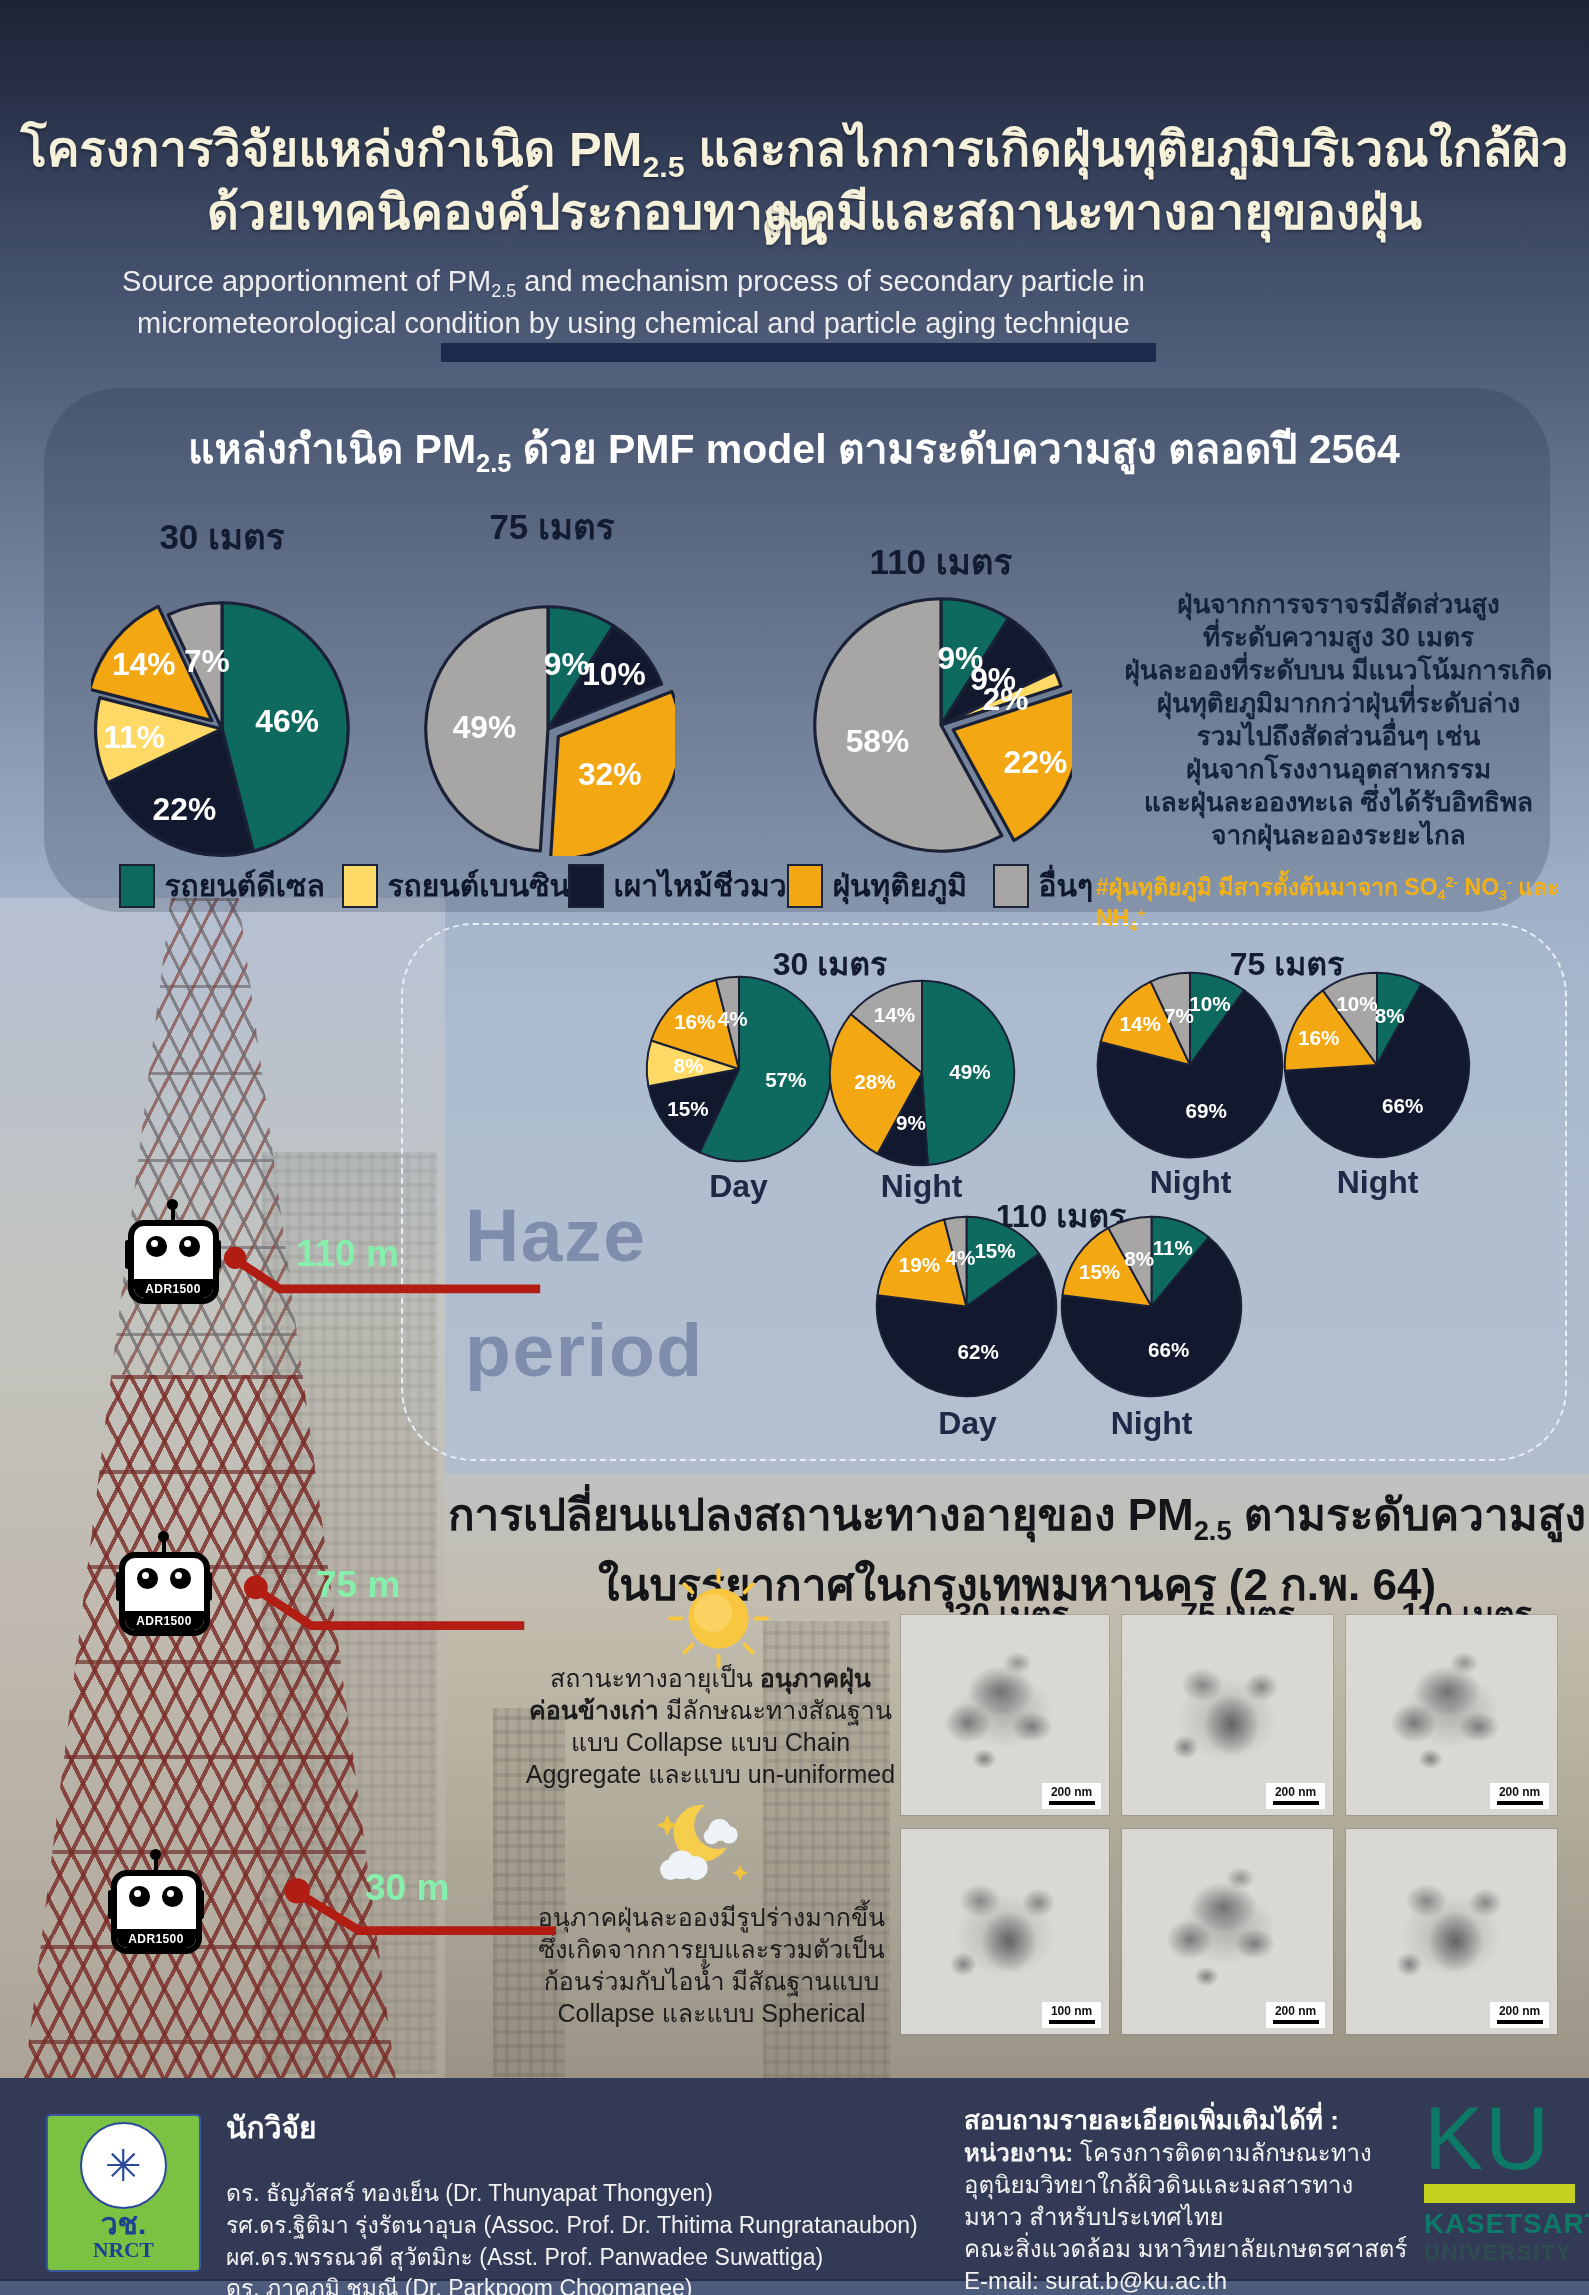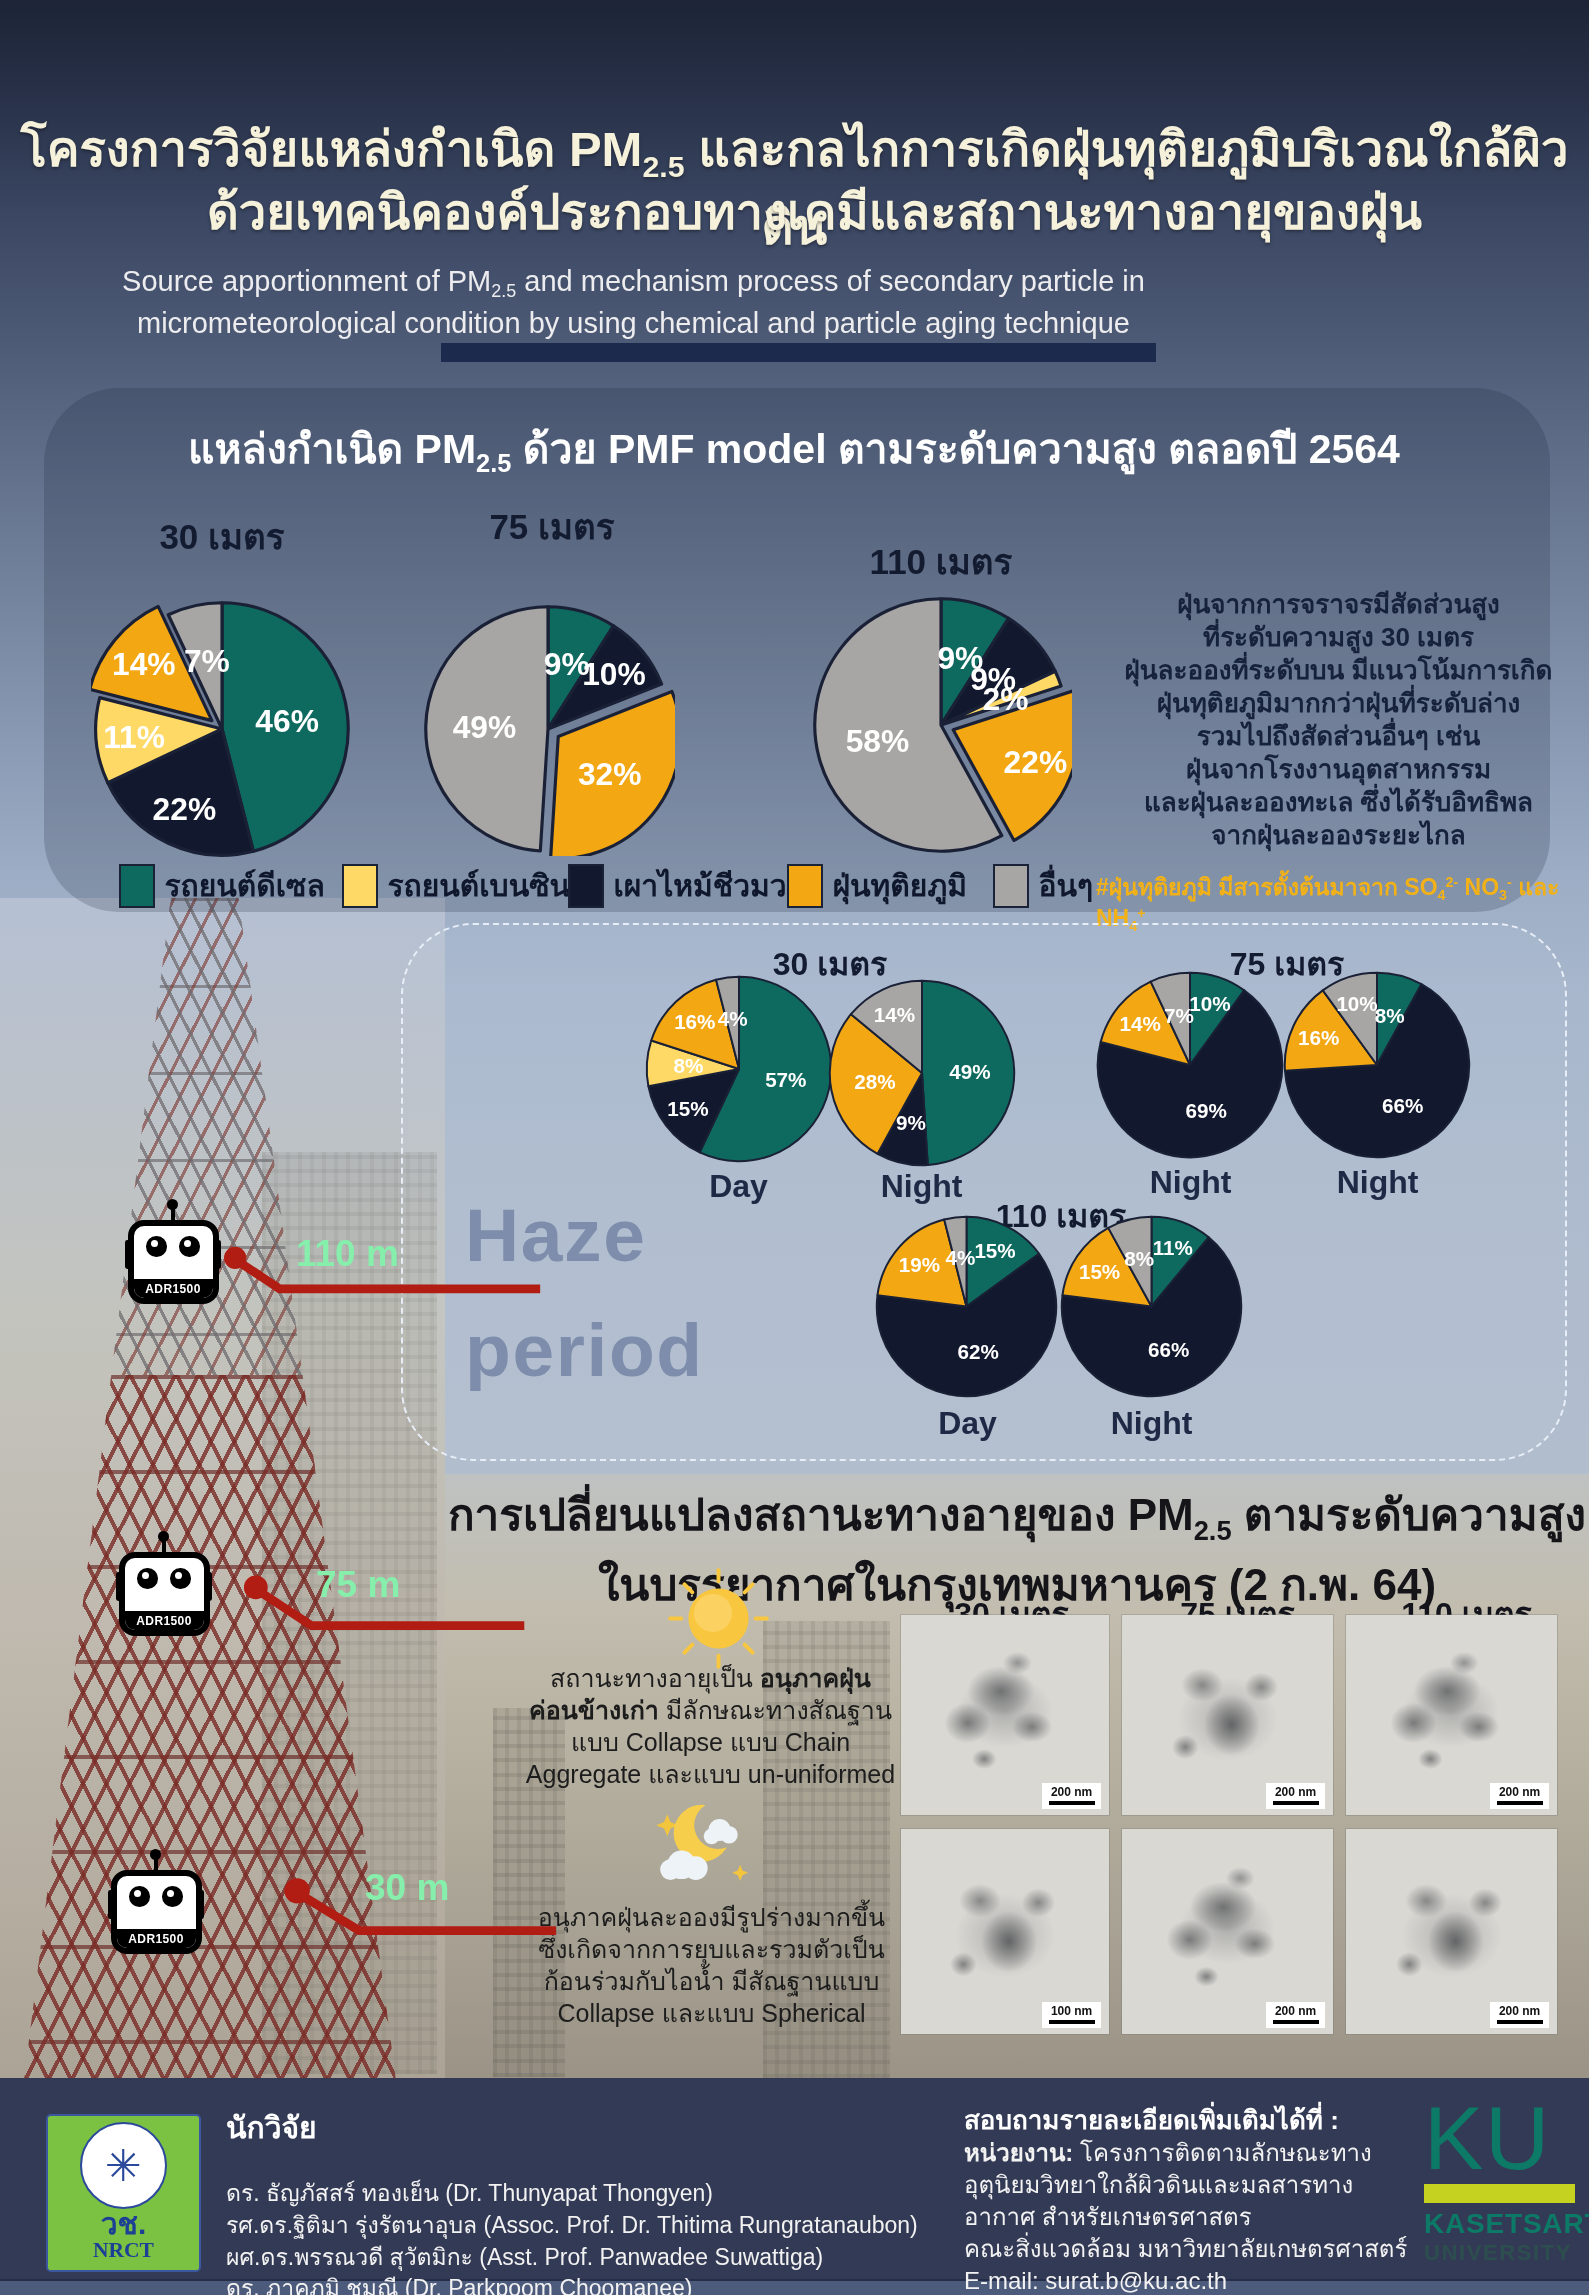--- a/index.html
+++ b/index.html
@@ -434,21 +434,21 @@
 
   <div class="abs res-h">นักวิจัย</div>
   <div class="abs res-l" style="top:2209px;">รศ.ดร.ฐิติมา รุ่งรัตนาอุบล (Assoc. Prof. Dr. Thitima Rungratanaubon)</div>
   <div class="abs res-l" style="top:2177px;">ดร. ธัญภัสสร์ ทองเย็น (Dr. Thunyapat Thongyen)</div>
   <div class="abs res-l" style="top:2241px;">ผศ.ดร.พรรณวดี สุวัตมิกะ (Asst. Prof. Panwadee  Suwattiga)</div>
   <div class="abs res-l" style="top:2272px;">ดร. ภาคภูมิ ชูมณี (Dr. Parkpoom Choomanee)</div>
 
   <div class="abs con-h">สอบถามรายละเอียดเพิ่มเติมได้ที่ :</div>
   <div class="abs con-l" style="top:2137px;"><span class="bold">หน่วยงาน:</span><span> โครงการติดตามลักษณะทาง</span></div>
   <div class="abs con-l" style="top:2169px;">อุตุนิยมวิทยาใกล้ผิวดินและมลสารทาง</div>
-  <div class="abs con-l" style="top:2201px;">อากาศ สำหรัยเกษตรศาสตร</div>
+  <div class="abs con-l" style="top:2201px;">มหาว สำหรับประเทศไทย</div>
   <div class="abs con-l" style="top:2233px;">คณะสิ่งแวดล้อม มหาวิทยาลัยเกษตรศาสตร์</div>
   <div class="abs con-l" style="top:2265px;">E-mail: surat.b@ku.ac.th</div>
 
   <div class="abs ku">
     <div class="ku-kk">KU</div>
     <div class="ku-bar"></div>
     <div class="ku-n">KASETSART</div>
     <div class="ku-u">UNIVERSITY</div>
   </div>
 

